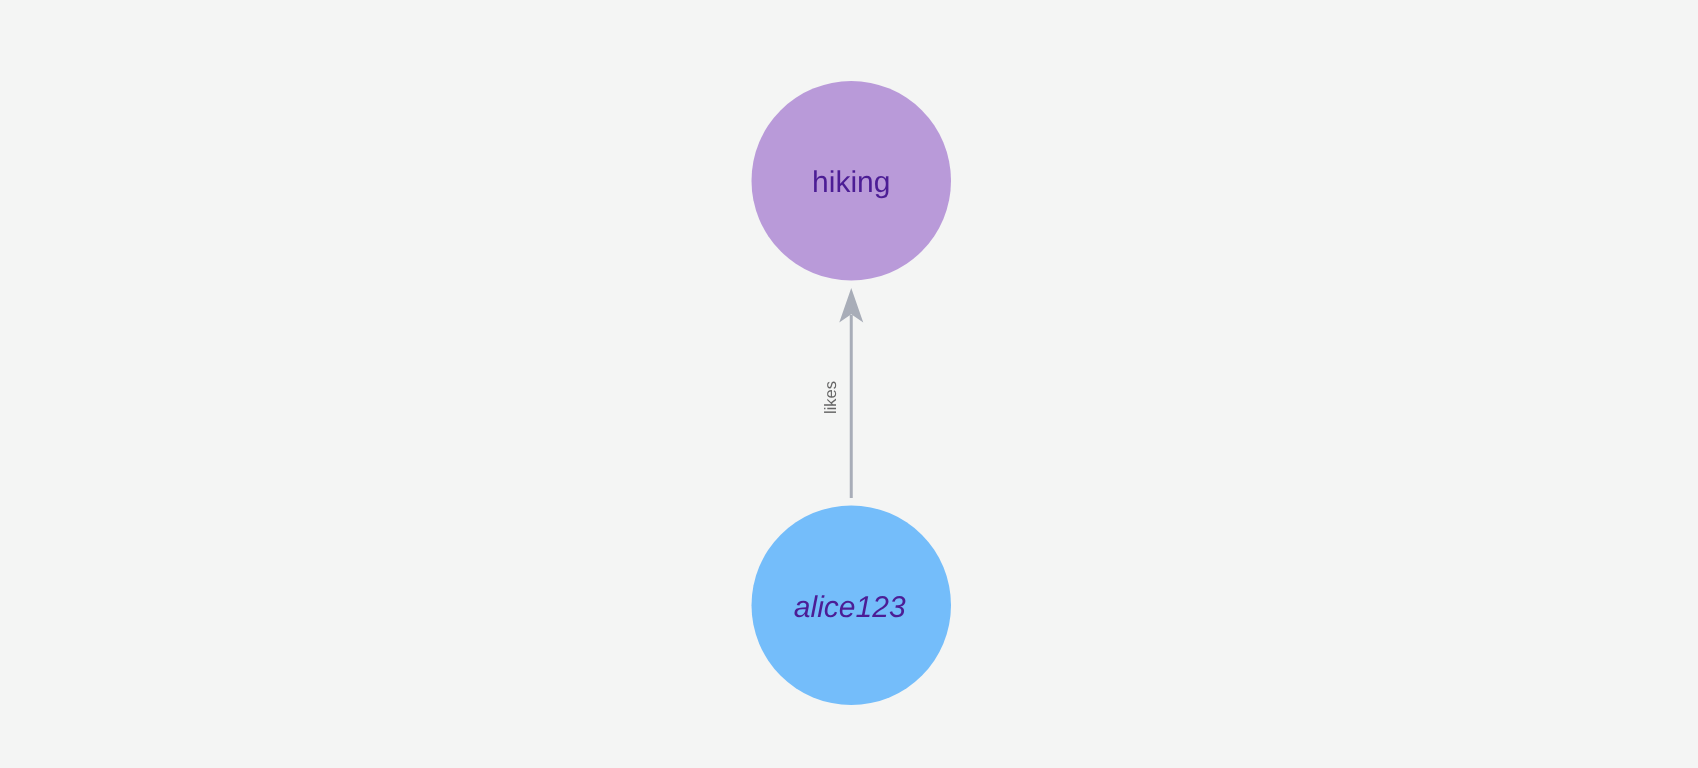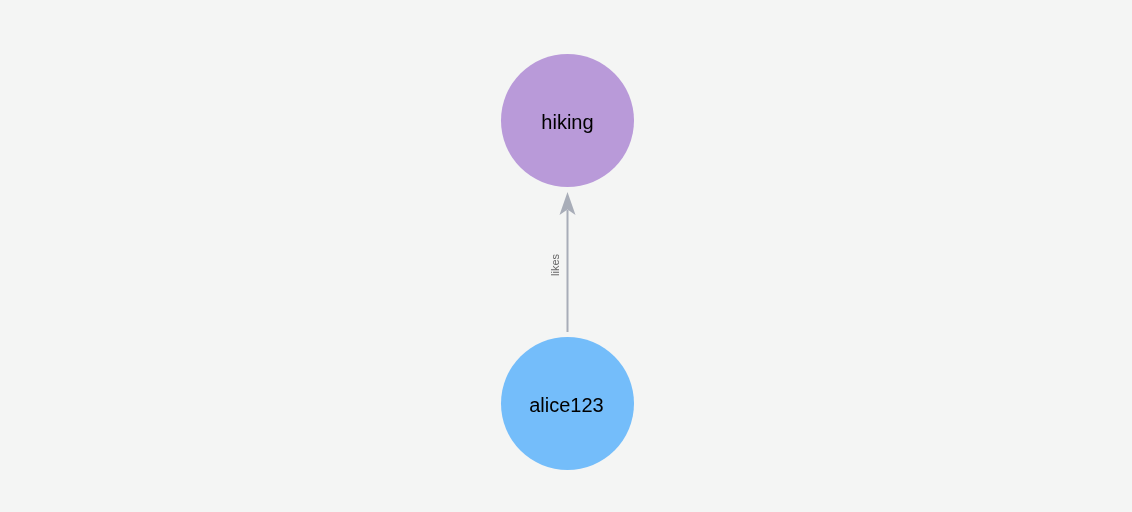--- a/index.html
+++ b/index.html
@@ -29,21 +29,21 @@
     display: block;
   }
   .node-group {
     position: absolute;
     border-radius: 50%;
     display: flex;
     align-items: center;
     justify-content: center;
   }
   .node-label {
-    color: #000000;
+    color: #4c1d95;
     font-family: "Liberation Sans", sans-serif;
     line-height: 1;
     white-space: nowrap;
     -webkit-font-smoothing: antialiased;
   }
   
   #node-hiking {
     left: 501px;
     top: 54px;
     width: 133px;
@@ -61,20 +61,21 @@
     top: 337px;
     width: 133px;
     height: 133px;
     background: #74bdfa;
   }
   #node-alice123 .node-label {
     font-size: 20px;
     position: relative;
     top: 1px;
     left: -1px;
+    font-style: italic;
   }
   
   .edge-label {
     position: absolute;
     font-family: "Liberation Sans", sans-serif;
     font-size: 11px;
     color: #666666;
     white-space: nowrap;
     line-height: 1;
   }

